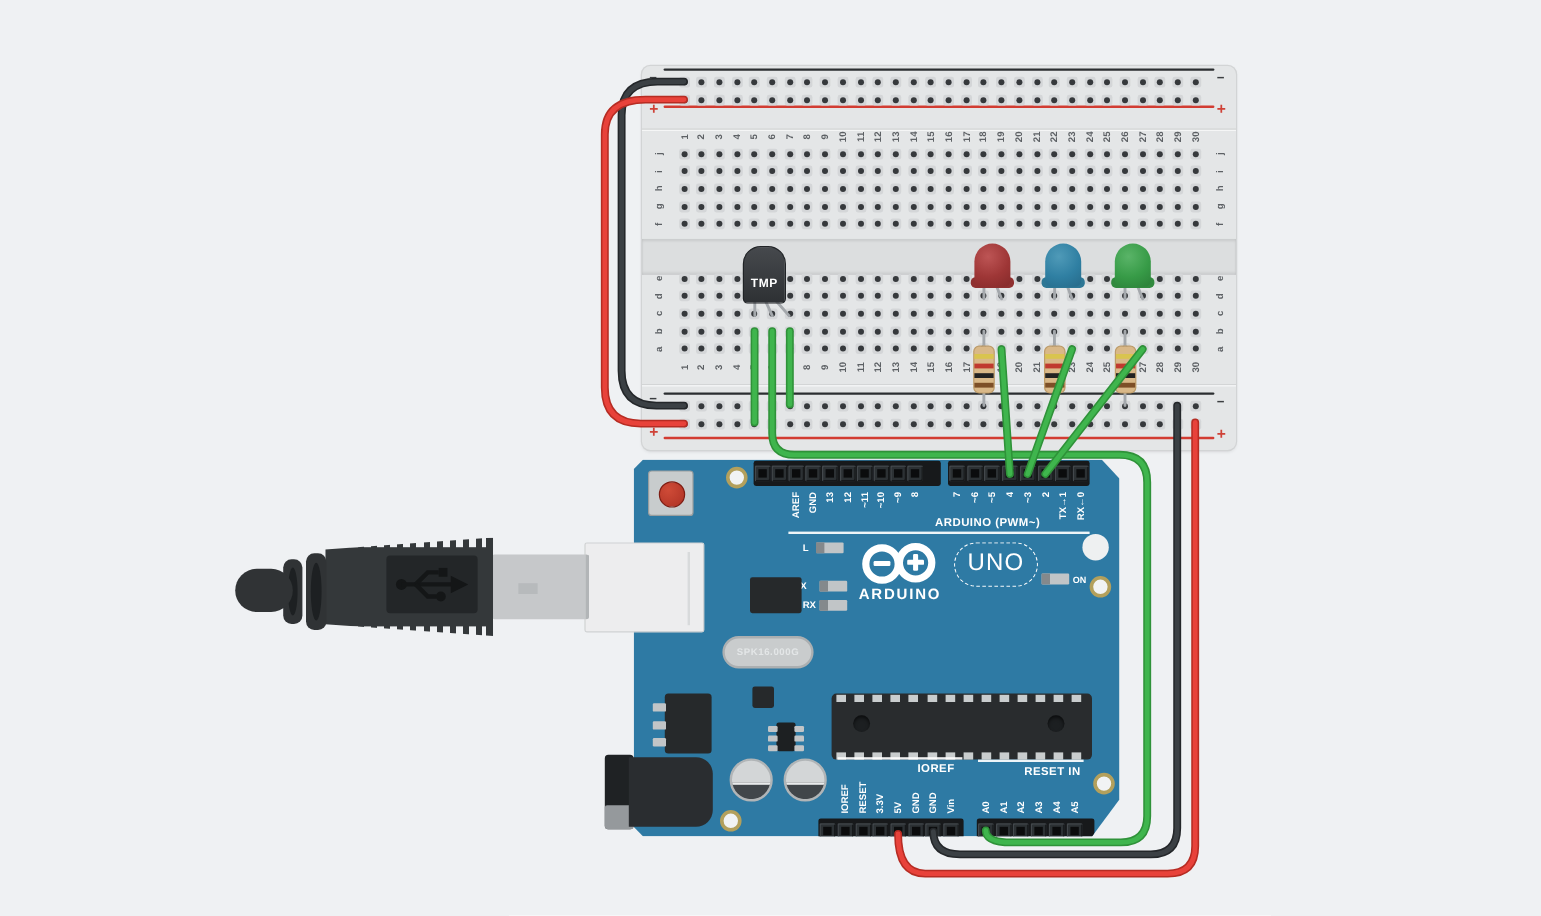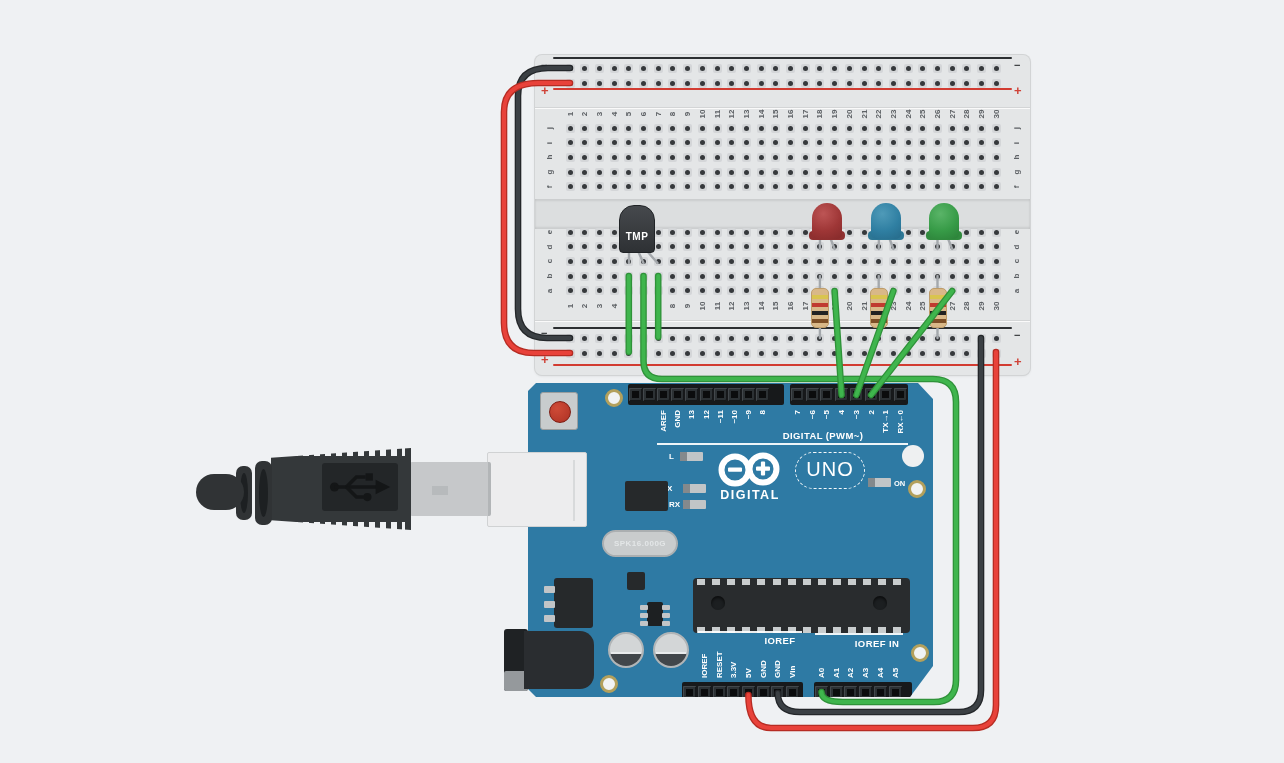--- a/index.html
+++ b/index.html
@@ -680,38 +680,38 @@
         <div class="pinlab pl-up" style="left:245.29999999999998px;top:295px;">GND</div>
         <div class="pinlab pl-up" style="left:260px;top:295px;">Vin</div>
         <div class="pinlab pl-up" style="left:289px;top:295px;">A0</div>
         <div class="pinlab pl-up" style="left:303.7px;top:295px;">A1</div>
         <div class="pinlab pl-up" style="left:318.4px;top:295px;">A2</div>
         <div class="pinlab pl-up" style="left:333.1px;top:295px;">A3</div>
         <div class="pinlab pl-up" style="left:347.8px;top:295px;">A4</div>
         <div class="pinlab pl-up" style="left:362.5px;top:295px;">A5</div>
       </div>
 
-    <div class="caption" style="left:203px;top:47px;width:184px">DIGITAL (PWM~)</div>
+    <div class="caption" style="left:203px;top:47px;width:184px">ARDUINO (PWM~)</div>
     <div class="cap-line" style="left:129px;top:60px;width:251px"></div>
 
     <div class="slabel" style="left:141px;top:69px">L</div>
     <div class="ledbar" style="left:152px;top:69px"></div>
     <div class="slabel" style="left:134px;top:101px;width:18px;text-align:left">TX</div>
     <div class="ledbar" style="left:155px;top:101px"></div>
     <div class="slabel" style="left:134px;top:117px;width:18px;text-align:right">RX</div>
     <div class="ledbar" style="left:155px;top:117px"></div>
 
     <svg class="abs" style="left:180px;top:60px" width="110" height="46">
       <circle cx="27" cy="27" r="13.5" fill="none" stroke="#fff" stroke-width="6"></circle>
       <circle cx="55" cy="26" r="13.5" fill="none" stroke="#fff" stroke-width="6"></circle>
       <rect x="20" y="24.5" width="14" height="4.2" rx="1" fill="#fff"></rect>
       <rect x="48" y="23.5" width="14" height="4.2" rx="1" fill="#fff"></rect>
       <rect x="52.9" y="18.6" width="4.2" height="14" rx="1" fill="#fff"></rect>
     </svg>
-    <div id="brand-text">DIGITAL</div>
+    <div id="brand-text">ARDUINO</div>
     <div id="uno-oval">UNO</div>
 
     <div class="ledbar" style="left:340px;top:95px"></div>
     <div class="slabel" style="left:366px;top:96px;font-size:7.5px">ON</div>
 
     <div class="chip" style="left:97px;top:98px;width:43px;height:30px"></div>
     <div id="crystal">SPK16.000G</div>
 
     <div class="chip" style="left:26px;top:195px;width:39px;height:50px;border-radius:3px"></div>
     <div class="greyleg" style="left:16px;top:203px;width:11px;height:7px"></div>
@@ -763,21 +763,21 @@
         <div class="ticklet" style="left:350.2px;top:244px;"></div>
         <div class="ticklet" style="left:365.29999999999995px;top:196px;"></div>
         <div class="ticklet" style="left:365.29999999999995px;top:244px;"></div>
         <div class="abs" style="left:183px;top:213px;width:14px;height:14px;border-radius:50%;background:#1c1f21;box-shadow:inset 0 2px 3px rgba(0,0,0,.6);"></div>
         <div class="abs" style="left:345px;top:213px;width:14px;height:14px;border-radius:50%;background:#1c1f21;box-shadow:inset 0 2px 3px rgba(0,0,0,.6);"></div>
       </div>
 
     <div class="cap-line" style="left:170px;top:248px;width:104px"></div>
     <div class="caption" style="left:212px;top:252px;width:80px">IOREF</div>
     <div class="cap-line" style="left:287px;top:250px;width:88px"></div>
-    <div class="caption" style="left:309px;top:255px;width:80px">IOREF IN</div>
+    <div class="caption" style="left:309px;top:255px;width:80px">RESET IN</div>
 
     <div class="mhole" style="left:77px;top:6px"></div>
     <div class="abs" style="left:374px;top:62px;width:22px;height:22px;border-radius:50%;background:#eef0f1"></div>
     <div class="mhole" style="left:380px;top:97px"></div>
     <div class="mhole" style="left:383px;top:261px"></div>
     <div class="mhole" style="left:72px;top:292px"></div>
   </div>
 
   <div class="abs usb" style="left:504px;top:629px;width:24px;height:62px;background:#1f2224;border-radius:3px"></div>
   <div class="abs usb" style="left:504px;top:671px;width:24px;height:20px;background:#95999c;border-radius:2px"></div>

